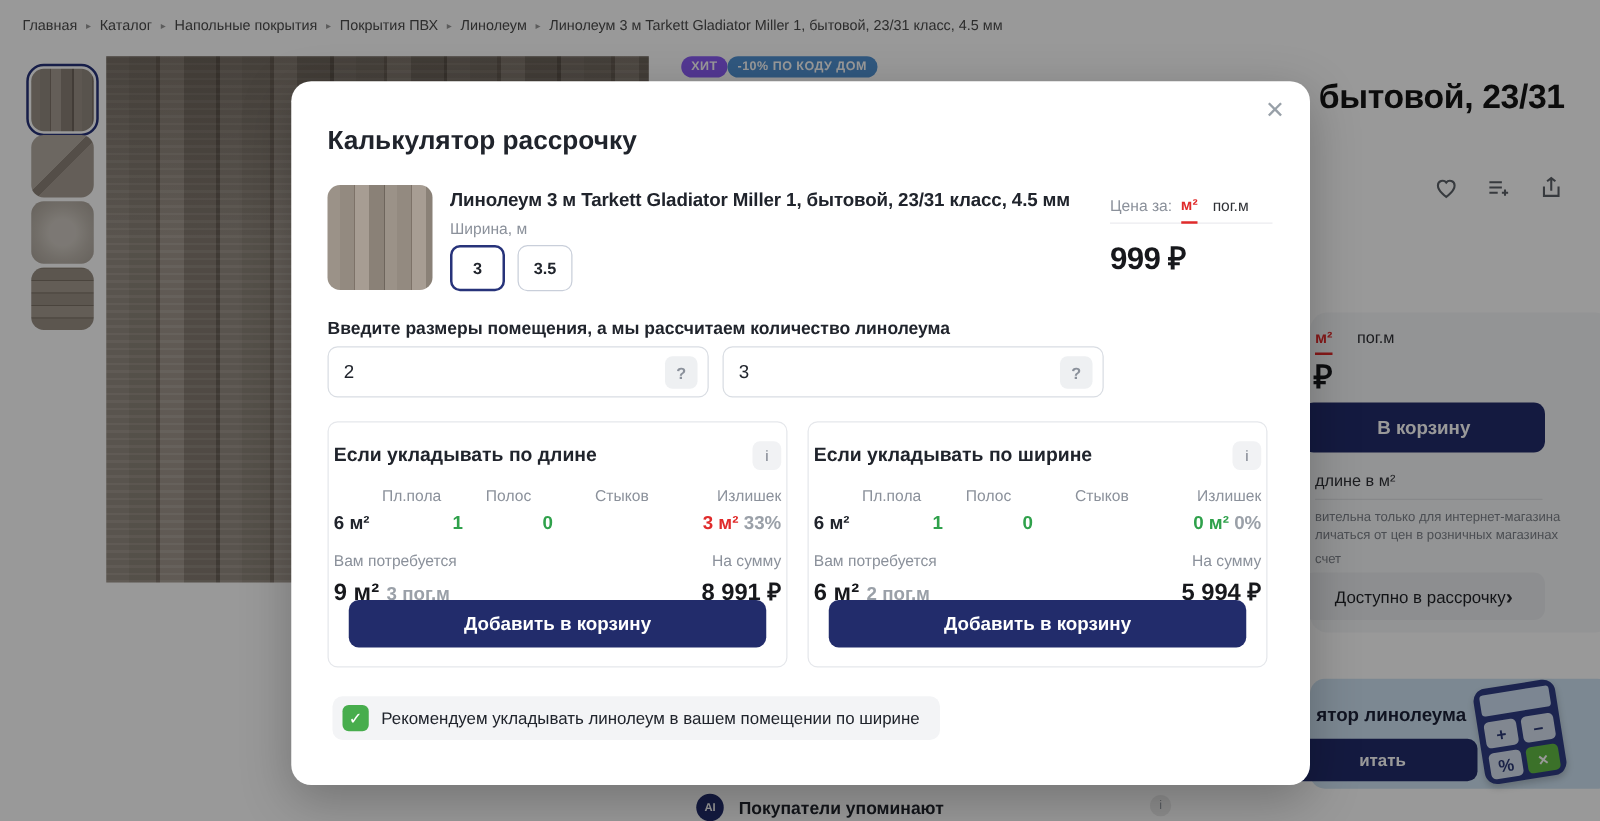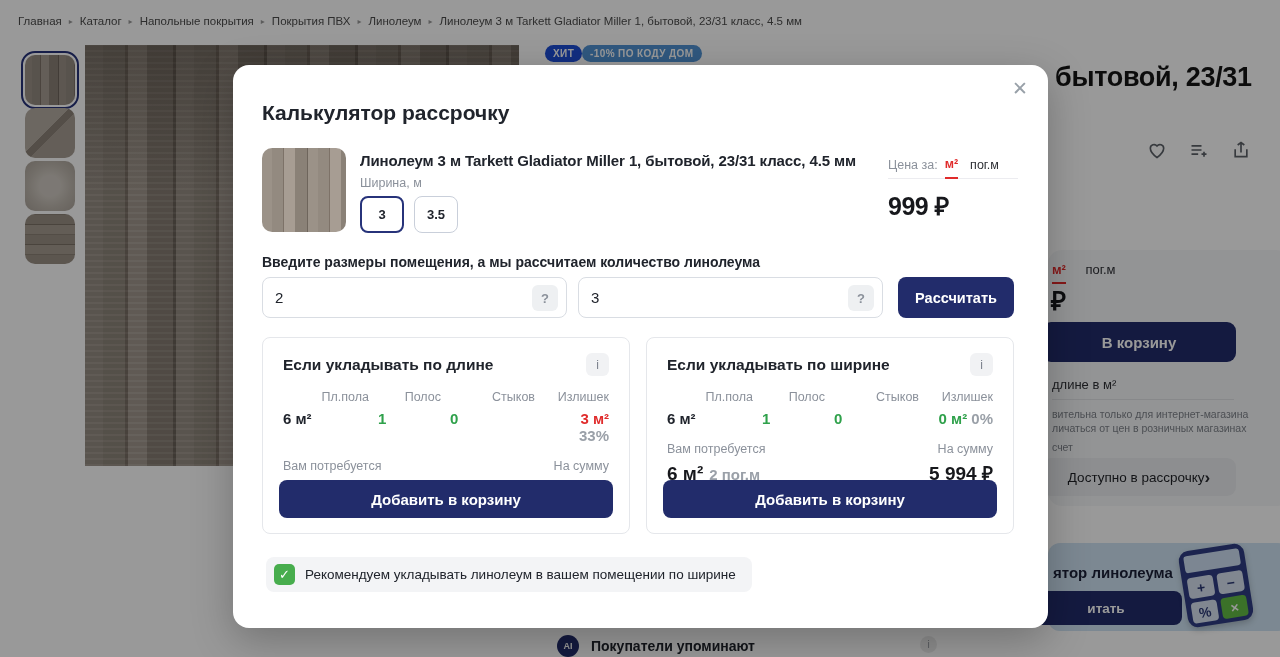--- a/index.html
+++ b/index.html
@@ -18,21 +18,21 @@
   .wood3 { background:radial-gradient(circle at 50% 50%, #cfc9c1 0 30%, #bdb6ad 60%, #aaa299 100%); border-radius:10px; }
   .wood4 { background:repeating-linear-gradient(0deg,#998f84 0 9px,#8b8176 9px 10px,#a59b90 10px 19px,#7c7267 19px 20px); border-radius:10px; }
 
   .main-photo { position:absolute; left:85px; top:45px; width:434px; height:421px;
     background:
       linear-gradient(180deg, rgba(50,42,34,.30), rgba(0,0,0,0) 35%),
       repeating-linear-gradient(0deg, rgba(255,255,255,.05) 0 2px, rgba(0,0,0,.04) 2px 6px),
       repeating-linear-gradient(90deg,#9b9288 0 18px,#938a80 18px 40px,#7d7268 40px 43px,#a79d93 43px 62px,#8a8177 62px 88px,#6e655c 88px 91px);
   }
   .badge { position:absolute; top:45px; height:17px; line-height:17px; padding:0 8px; border-radius:9px; color:#fff; font-size:10px; font-weight:700; letter-spacing:.4px; }
-  .badge-hit { left:545px; background:#1d4ed8; }
+  .badge-hit { left:545px; background:#8b5cf6; }
   .badge-promo { left:582px; background:#5193d4; }
 
   .bg-title { position:absolute; left:1055px; top:62px; font-size:27px; font-weight:600; color:#141414; letter-spacing:-.3px; }
   .act-icons { position:absolute; top:140px; }
   .act-icons svg { display:block; }
 
   .price-card { position:absolute; left:1048px; top:250px; width:242px; height:256px; background:#f6f7f9; border-radius:14px; }
   .pc-tabs { position:absolute; left:1052px; top:262px; font-size:13px; }
   .pc-tab-m2 { color:#e02b2b; font-weight:700; border-bottom:2px solid #e02b2b; padding-bottom:5px; }
   .pc-tab-pog { color:#2f3136; margin-left:16px; }
@@ -80,21 +80,21 @@
   .m-unit-pog { color:#2f3136; margin-left:12px; }
   .m-price-val { margin-top:9px; font-size:25px; font-weight:700; color:#17181c; letter-spacing:-.5px; }
 
   .m-instruction { position:absolute; left:29px; top:189px; font-size:14px; font-weight:600; color:#20242c;text-align:right; }
   .m-input { position:absolute; top:212px; width:305px; height:41px; border:1px solid #d9dde3; border-radius:8px; background:#fff; }
   .m-input input { position:absolute; inset:0; border:0; background:transparent; outline:none; padding-left:12px; font-size:15px; color:#20242c; font-family:inherit; width:100%; }
   .m-input .help { position:absolute; right:8px; top:7px; width:26px; height:26px; background:#eef0f2; border-radius:6px; color:#8b919b; font-size:13px; font-weight:700; display:flex; align-items:center; justify-content:center; cursor:pointer; }
   .m-input.one { left:29px; } .m-input.two { left:345px; }
   .m-calc-btn { position:absolute; left:665px; top:212px; width:116px; height:41px; background:#222c6b; border-radius:8px; color:#fff; font-size:14.5px; font-weight:700; display:flex; align-items:center; justify-content:center; cursor:pointer; }
 
-  .m-card { position:absolute; top:272px; width:368px; height:197px; border:1px solid #e5e7eb; border-radius:8px; padding:15px 20px; }
+  .m-card { position:absolute; top:272px; width:368px; height:197px; border:1px solid #e5e7eb; border-radius:8px; padding:15px 4px; }
   .m-card.left { left:29px; } .m-card.right { left:413px; }
   .c-head { display:flex; justify-content:space-between; align-items:center; }
   .c-title { font-size:15.5px; font-weight:700; color:#20242c; }
   .c-info { width:23px; height:23px; background:#f1f2f4; border-radius:6px; color:#7b818c; font-size:12px; display:flex; align-items:center; justify-content:center; cursor:pointer; }
   .c-stats { display:flex; margin-top:14px; }
   .c-col { }
   .c-col.c1 { width:86px; } .c-col.c2 { width:72px; } .c-col.c3 { width:94px; } .c-col.c4 { flex:1; text-align:right; }
   .c-label { font-size:12.5px; color:#8b919b;text-align:right; }
   .c-val { margin-top:6px; font-size:15px; font-weight:700; color:#20242c; }
   .v-green { color:#2fa14b; } .v-red { color:#e02b2b;margin-left:35px; }
@@ -213,21 +213,20 @@
     <div class="m-instruction">Введите размеры помещения, а мы рассчитаем количество линолеума</div>
 
     <div class="m-input one">
       <input value="2" style="">
       <div class="help">?</div>
     </div>
     <div class="m-input two">
       <input value="3" style="">
       <div class="help">?</div>
     </div>
-    <div class="m-calc-btn">Рассчитать</div>
 
     <div class="m-card left">
       <div class="c-head">
         <div class="c-title">Если укладывать по длине</div>
         <div class="c-info">i</div>
       </div>
       <div class="c-stats">
         <div class="c-col c1">
           <div class="c-label">Пл.пола</div>
           <div class="c-val">6 м²</div>

